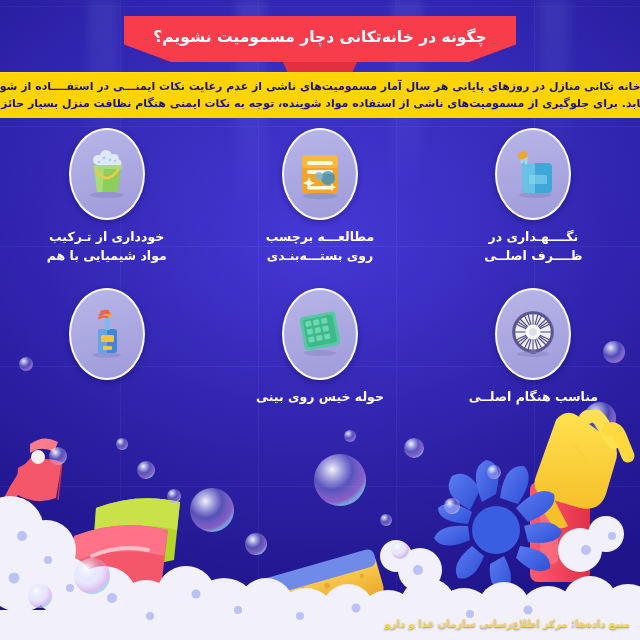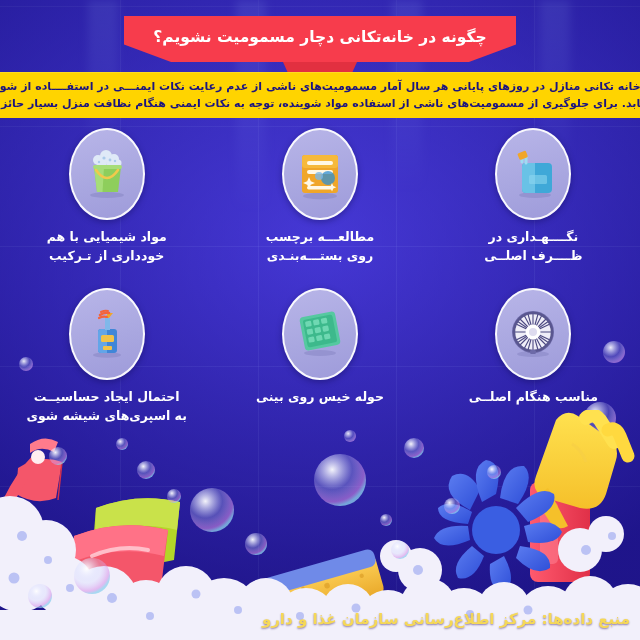--- a/index.html
+++ b/index.html
@@ -126,21 +126,21 @@
   .bottom-art { position: absolute; left: 0; right: 0; bottom: 0; height: 230px; z-index: 4; }
   .bottom-art svg { display: block; width: 640px; height: 230px; }
 
   
   .credits {
     position: absolute; bottom: 8px; right: 10px; z-index: 9;
     text-align: right;
   }
   .credit-line {
     color: #ffe04d;
-    font-size: 15px;
+    font-size: 10px;
     font-weight: bold;
     line-height: 1.65;
     text-shadow: 0 1px 2px rgba(40,10,90,0.55);
     white-space: nowrap;
   }
   .credit-line.muted { color: #f6d64a; opacity: 0.92; }
 </style>
 </head>
 <body>
 
@@ -225,22 +225,22 @@
             <circle cx="21" cy="17" r="1.2"></circle>
               <circle cx="37" cy="16" r="1.2"></circle>
           </g>
           <path d="M16 22 h27 l-3 25 h-21 z" fill="#8ece5c"></path>
           <path d="M16 22 h10 l-1.5 25 h-5.5 z" fill="#a6dd79"></path>
           <rect x="15" y="20" width="29" height="4" rx="2" fill="#a6dd79"></rect>
           <path d="M18 25 q11 16 22 0" stroke="#f2c94c" stroke-width="2.6" fill="none" stroke-linecap="round"></path>
         </svg>
       </div>
       <div class="tip-caption">
+        <div>خودداری از تـرکیب</div>
         <div>مواد شیمیایی با هم</div>
-        <div>خودداری از تـرکیب</div>
       </div>
     </div>
 
     <div class="tip">
       <div class="icon-circle">
         <svg width="58" height="58" viewBox="0 0 58 58">
           <ellipse cx="29" cy="49" rx="16" ry="3" fill="#8b88c6" opacity="0.6"></ellipse>
           <circle cx="29" cy="27" r="21" fill="#6d6aa8"></circle>
           <circle cx="29" cy="27" r="19" fill="#efeef8"></circle>
           <g stroke="#4b4880" stroke-width="1.1">
@@ -301,24 +301,20 @@
           <path d="M23 24 h13 a3 3 0 0 1 3 3 v18 a3 3 0 0 1 -3 3 h-13 a3 3 0 0 1 -3 -3 v-18 a3 3 0 0 1 3 -3 z" fill="#3f86d8"></path>
           <path d="M23 24 h6 v24 h-6 a3 3 0 0 1 -3 -3 v-18 a3 3 0 0 1 3 -3 z" fill="#63a5e8"></path>
           <rect x="23" y="30" width="13" height="7" rx="1.5" fill="#f0c24a"></rect>
           <rect x="25" y="41" width="9" height="4" rx="1" fill="#f0c24a"></rect>
           <rect x="27" y="13" width="5" height="12" fill="#7fb8ea"></rect>
           <path d="M27 13 h4 l4 -5 h-5 z" fill="#f0a62a"></path>
           <path d="M22 10 q4 -3 9 -2" stroke="#f2643c" stroke-width="2.6" fill="none" stroke-linecap="round"></path>
           <path d="M21 13 q4 -2 8 -1" stroke="#f2643c" stroke-width="2.2" fill="none" stroke-linecap="round"></path>
           <path d="M23 7 q4 -2 7 -1" stroke="#f2643c" stroke-width="2" fill="none" stroke-linecap="round"></path>
         </svg>
-      </div>
-      <div class="tip-caption">
-        <div>احتمال ایجاد حساسیــت</div>
-        <div>به اسپری‌های شیشه شوی</div>
       </div>
     </div>
 
   </div>
 
   <div class="bottom-art">
     <svg viewBox="0 0 640 230">
       <defs>
         <radialGradient id="bub" cx="35%" cy="30%" r="70%">
           <stop offset="0%" stop-color="#ffffff" stop-opacity="0.95"></stop>

